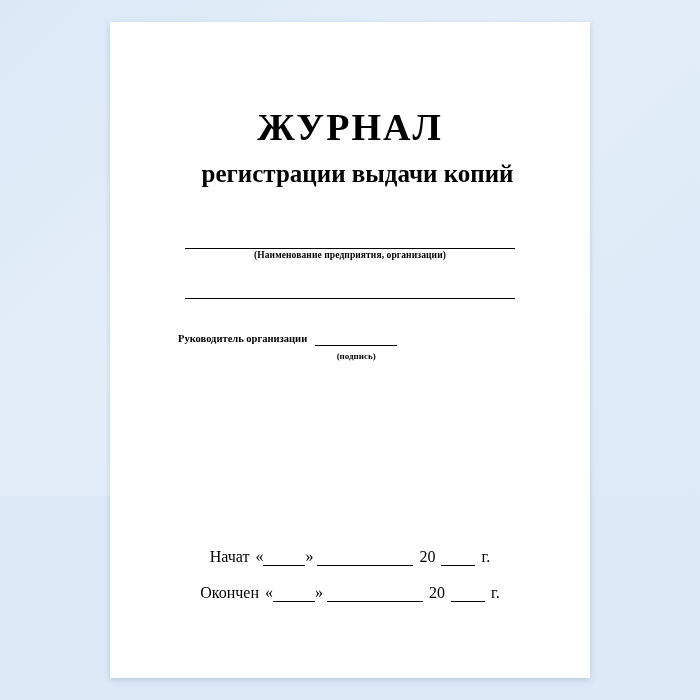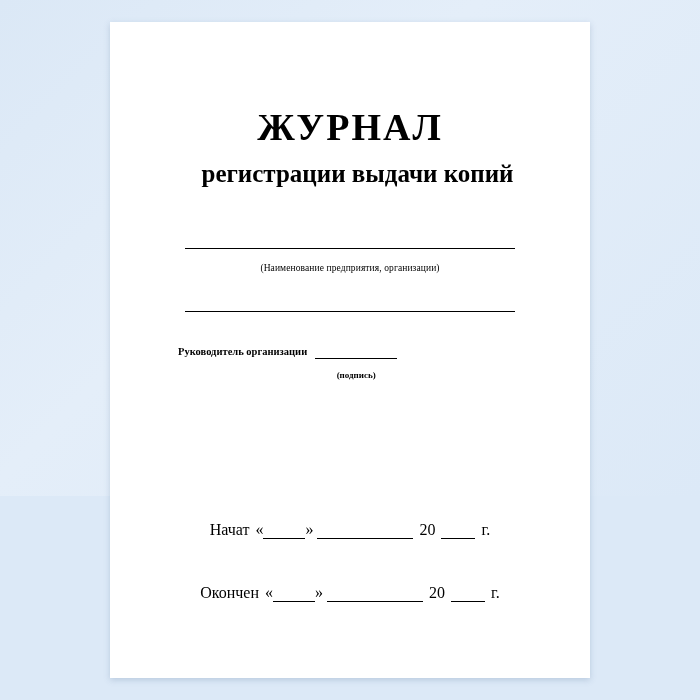--- a/index.html
+++ b/index.html
@@ -63,24 +63,24 @@
     width: 330px;
     margin: 0 auto;
     text-align: center;
   }
   .rule {
     border-bottom: 1px solid #000;
     height: 16px;
   }
   .caption {
     font-family: "Liberation Serif", serif;
-    font-weight: normal;
+    font-weight: bold;
     font-size: 9.5px;
     color: #000;
-    margin-top: 14px;
+    margin-top: 1px;
     letter-spacing: 0.1px;
   }
   .gap {
     height: 22px;
   }
 
   .chief-row {
     width: 360px;
     margin: 34px auto 0 auto;
     display: flex;
@@ -106,42 +106,41 @@
     width: 82px;
     height: 12px;
   }
   .sig-line.wide {
     width: 110px;
   }
   .sig-caption {
     font-family: "Liberation Serif", serif;
     font-weight: bold;
     font-size: 9px;
-    margin-top: 11px;
+    margin-top: 5px;
   }
 
   .footer {
     position: absolute;
     left: 0;
     bottom: 58px;
     width: 100%;
   }
   .footer-row {
     display: flex;
     align-items: flex-end;
     justify-content: center;
     font-family: "Liberation Serif", serif;
     font-size: 16px;
     color: #000;
     margin-bottom: 18px;
   }
   .f-label {
     padding-right: 6px;
     white-space: nowrap;
-    margin-top: 27px;
   }
   .f-quote { padding-bottom: 0px; }
   .u-short {
     display: inline-block;
     width: 42px;
     border-bottom: 1px solid #000;
     height: 13px;
   }
   .u-month {
     display: inline-block;

